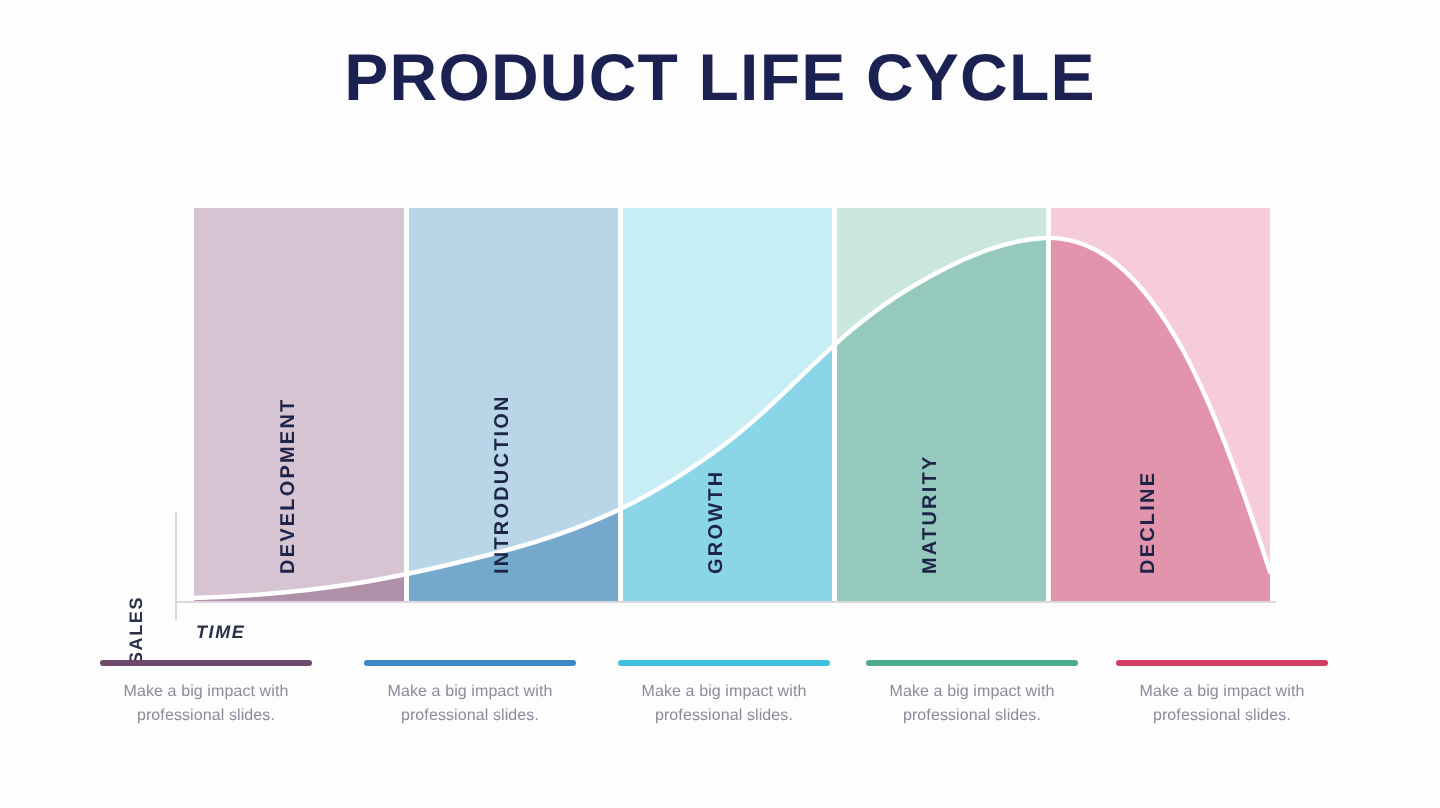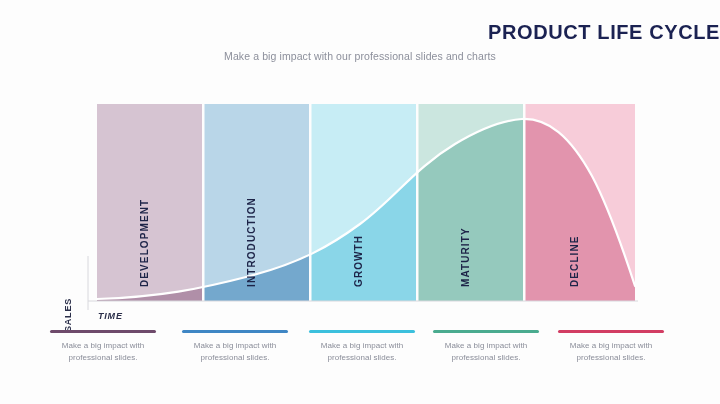--- a/index.html
+++ b/index.html
@@ -22,28 +22,27 @@
 
   
   .header {
     position: absolute;
     left: 0;
     top: 22px;
     width: 720px;
     text-align: center;
   }
   .title {
-    font-size: 20px;
+    font-size: 33px;
     font-weight: bold;
     letter-spacing: 0.6px;
     color: #1b2252;
     line-height: 1.05;
     margin: 0;
     font-family: "Liberation Sans", sans-serif;
-    text-align: right;
   }
   .subtitle {
     margin: 7px 0 0 0;
     font-size: 10.5px;
     color: #8c8f9b;
     letter-spacing: 0.1px;
     font-weight: normal;
   }
 
   
@@ -116,21 +115,20 @@
     letter-spacing: 0.05px;
   }
 </style>
 </head>
 <body>
 
 <div class="slide">
 
   <div class="header">
     <h1 class="title">PRODUCT LIFE CYCLE</h1>
-    <p class="subtitle">Make a big impact with our professional slides and charts</p>
   </div>
 
   <div class="chart-wrap">
 
     <svg class="chart-svg" width="720" height="230" viewBox="0 0 720 230">
       <defs>
         <clipPath id="clipDev">
             <rect x="97" y="8" width="105" height="197"></rect>
           </clipPath>
         <clipPath id="clipInt">

